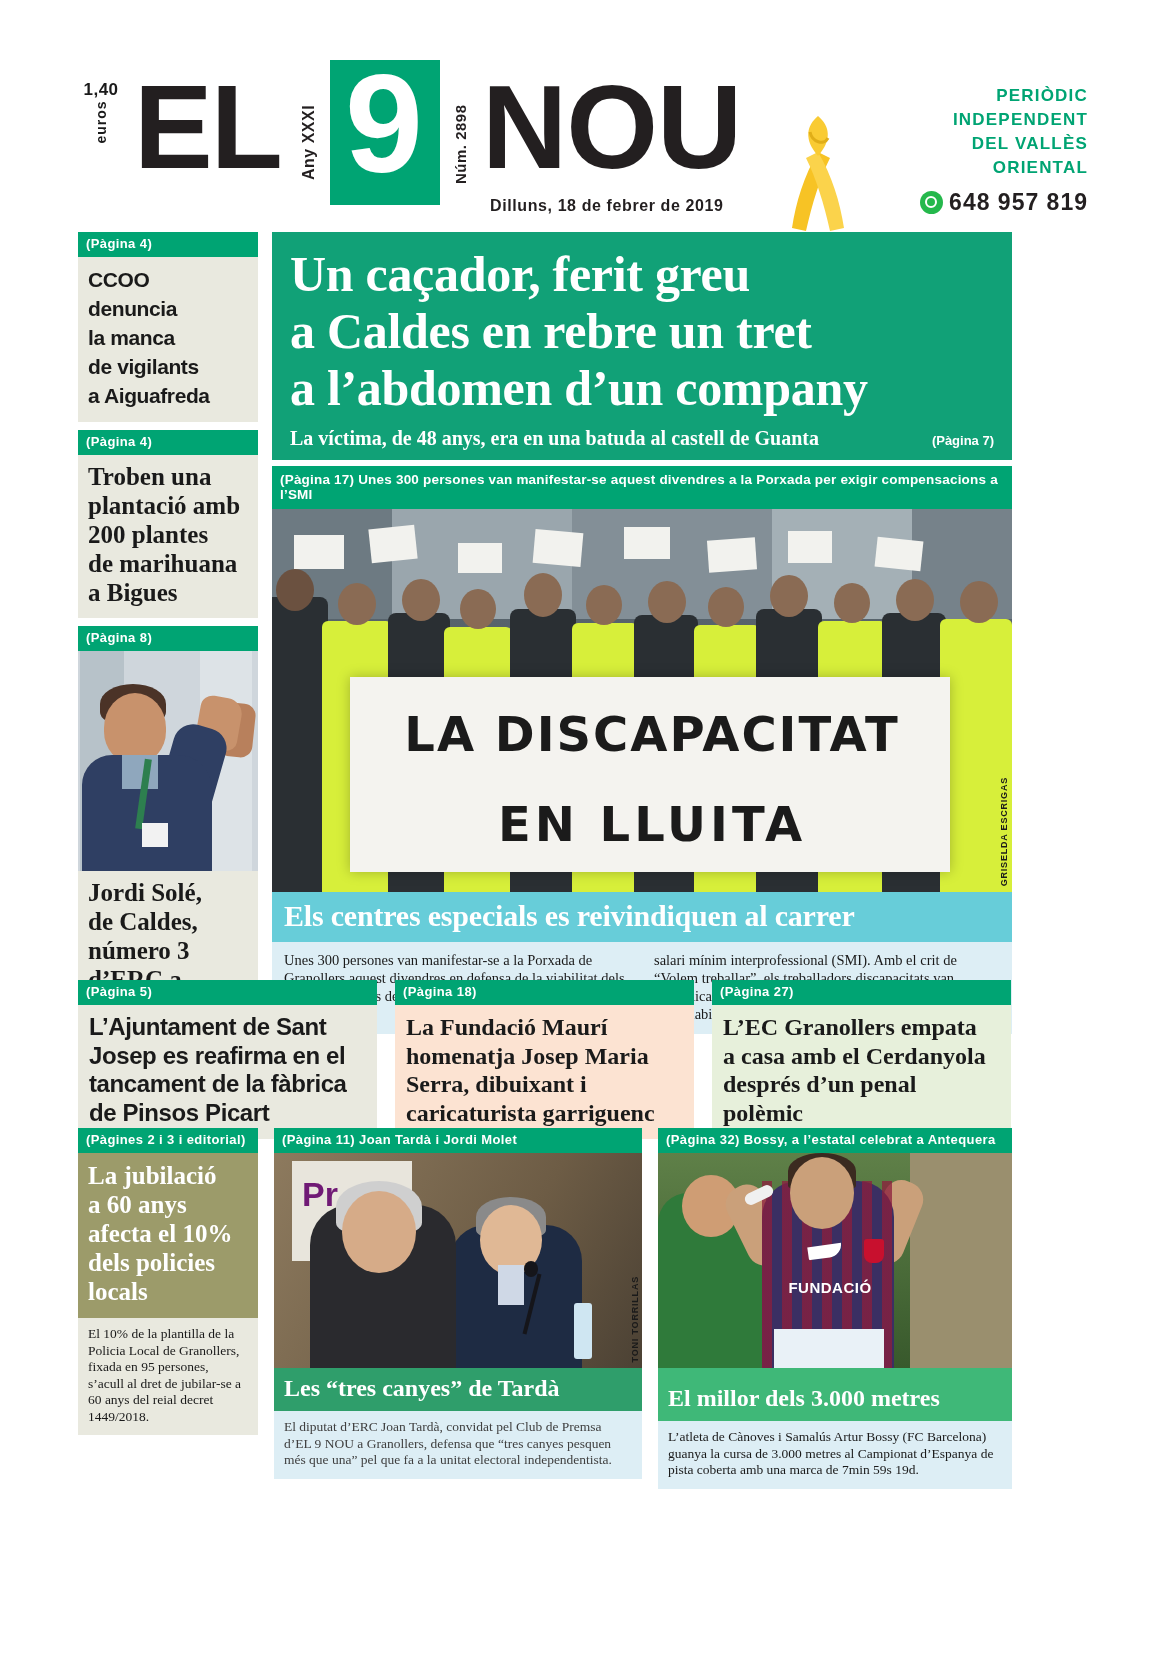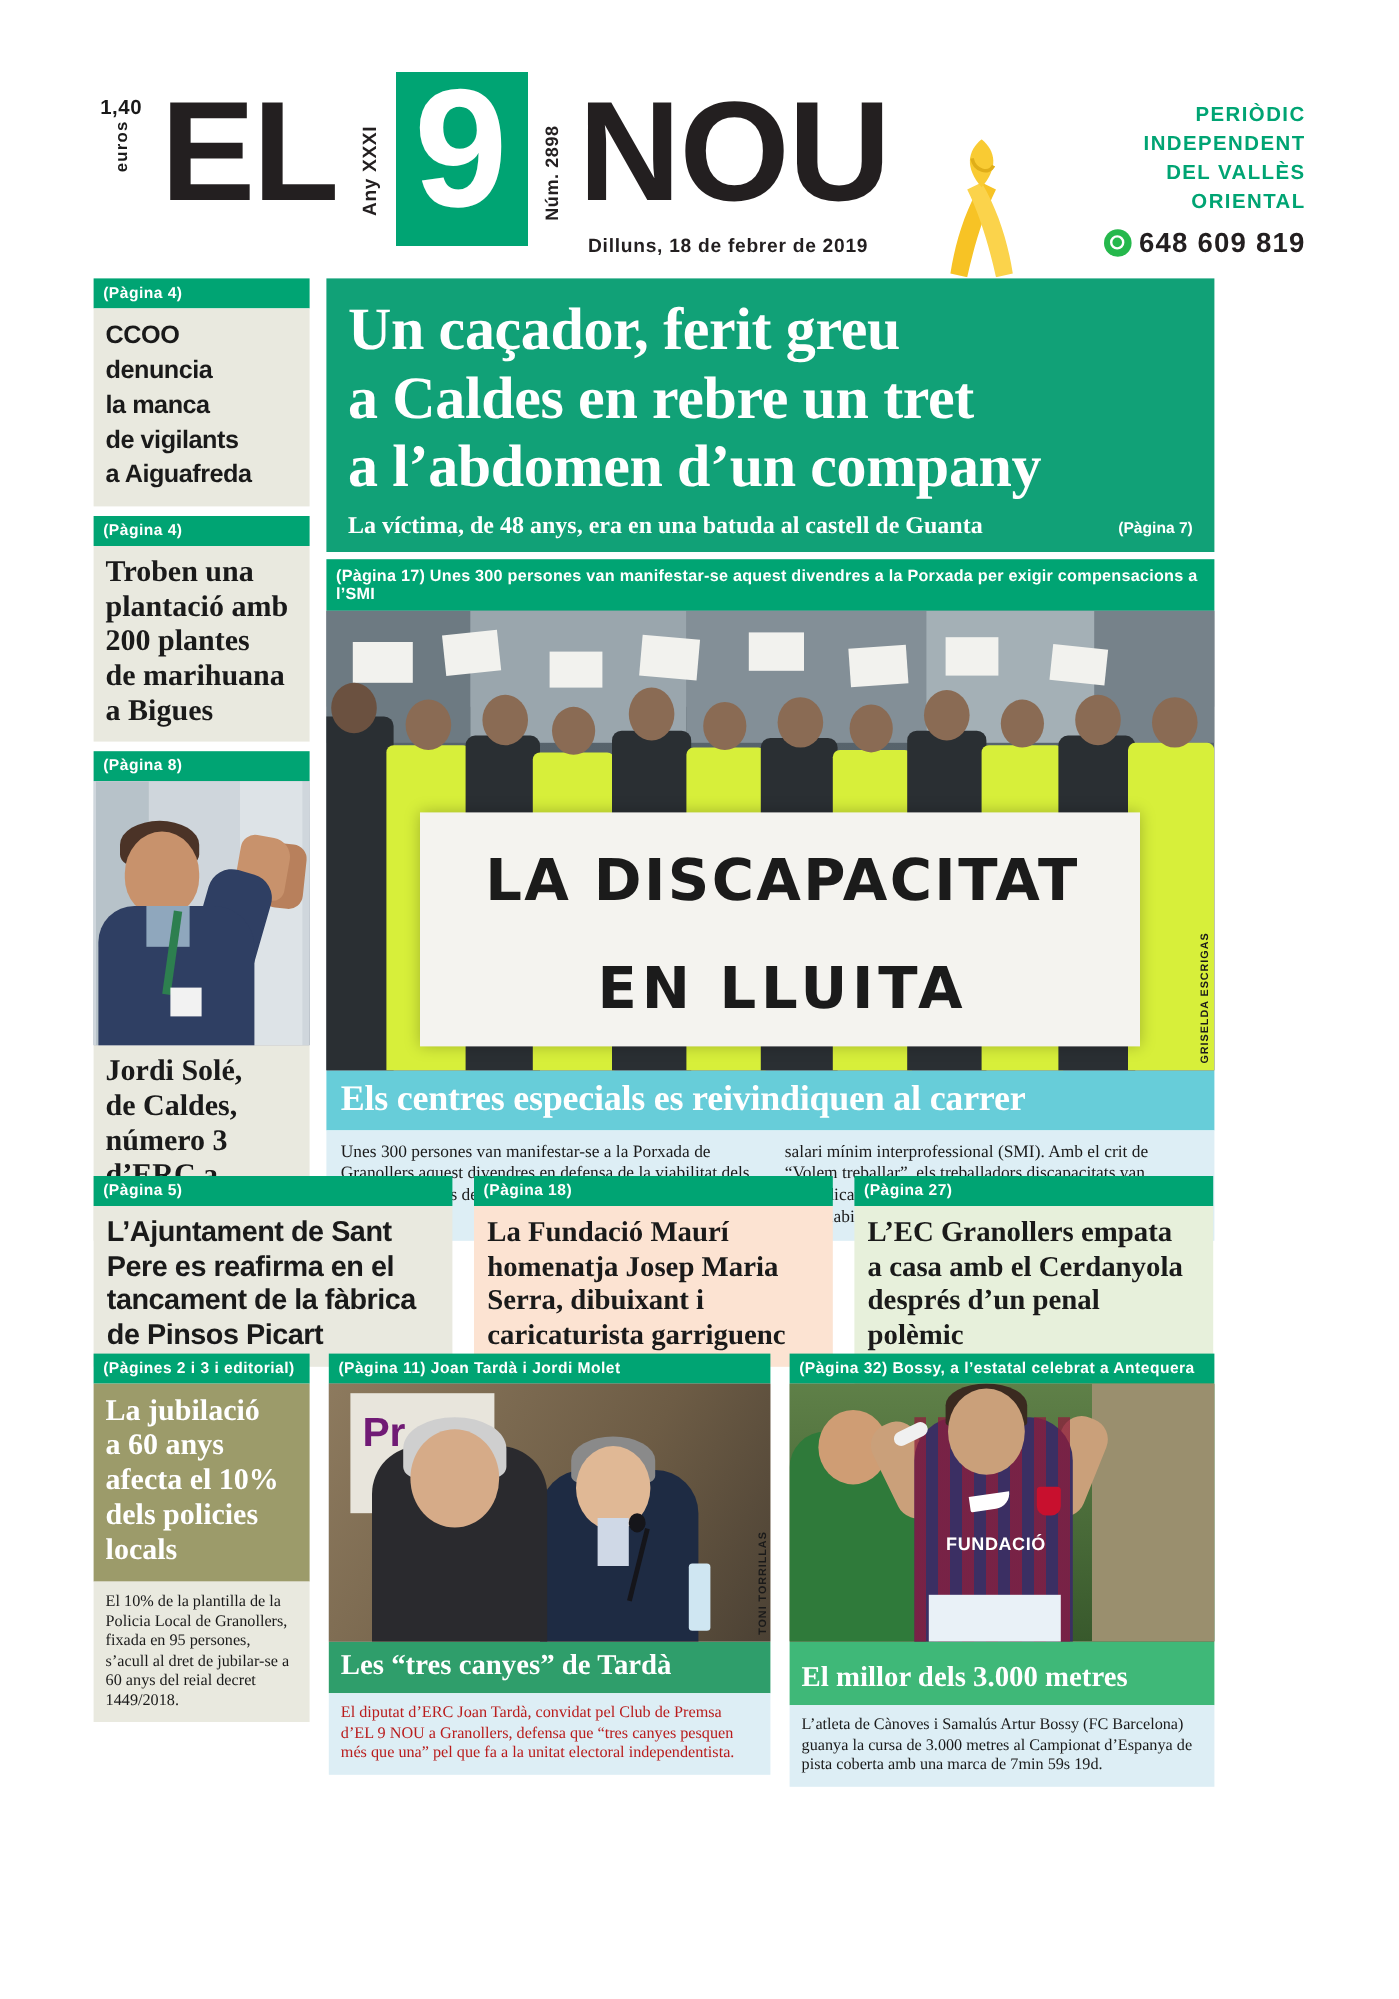--- a/index.html
+++ b/index.html
@@ -362,21 +362,21 @@
     font-family: "Liberation Serif", serif; font-size: 13.5px;
     line-height: 16.5px; color:#1a1a1a;
   }
 
   .b-mid { width: 368px; }
   .b-mid .photo { position:relative; width:368px; height:215px; overflow:hidden; background:#6b5a46; }
   .b-mid .cap { background:#2f9e6b; padding:7px 10px 9px 10px; }
   .b-mid .cap span { font-family:"Liberation Serif", serif; font-weight:bold; font-size:24px; color:#fff; }
   .b-mid .txt {
     background:#ddeef5; padding:8px 10px 10px 10px;
-    font-family:"Liberation Serif", serif; font-size:13.5px; line-height:16.5px; color:#b91c1c;
+    font-family:"Liberation Serif", serif; font-size:13.5px; line-height:16.5px; color:#404040;
   }
   .credit-v {
     position:absolute; right:2px; bottom:6px;
     writing-mode: vertical-rl; transform: rotate(180deg);
     font-size:9px; letter-spacing:0.8px; color:#1a1a1a; font-weight:bold;
   }
 
   .b-right { width: 354px; }
   .b-right .photo { position:relative; width:354px; height:215px; overflow:hidden; background:#4b6f3a; }
   .b-right .cap { background:#3fb878; padding:17px 10px 9px 10px; }
@@ -448,21 +448,21 @@
     </svg>
 
     <div class="tagline">
       <div>PERIÒDIC</div>
       <div>INDEPENDENT</div>
       <div>DEL VALLÈS</div>
       <div>ORIENTAL</div>
     </div>
     <div class="whatsapp-row">
       <span class="wa-icon"></span>
-      <span class="wa-num">648 609 819</span>
+      <span class="wa-num">648 957 819</span>
     </div>
   </div>
 
   <div class="col-left">
 
     <div class="m-ccoo">
       <div class="kicker">(Pàgina 4)</div>
       <div class="mod-body">
         <div class="hl-sans">
           <div>CCOO</div>
@@ -591,21 +591,21 @@
     </div>
   </div>
 
   <div class="row3">
 
     <div class="cell c-sant">
       <div class="kicker">(Pàgina 5)</div>
       <div class="mod-body">
         <div class="hl-sans">
           <div>L’Ajuntament de Sant</div>
-          <div>Pere es reafirma en el</div>
+          <div>Josep es reafirma en el</div>
           <div>tancament de la fàbrica</div>
           <div>de Pinsos Picart</div>
         </div>
       </div>
     </div>
 
     <div class="cell c-mauri">
       <div class="kicker">(Pàgina 18)</div>
       <div class="mod-body">
         <div class="hl-serif">

